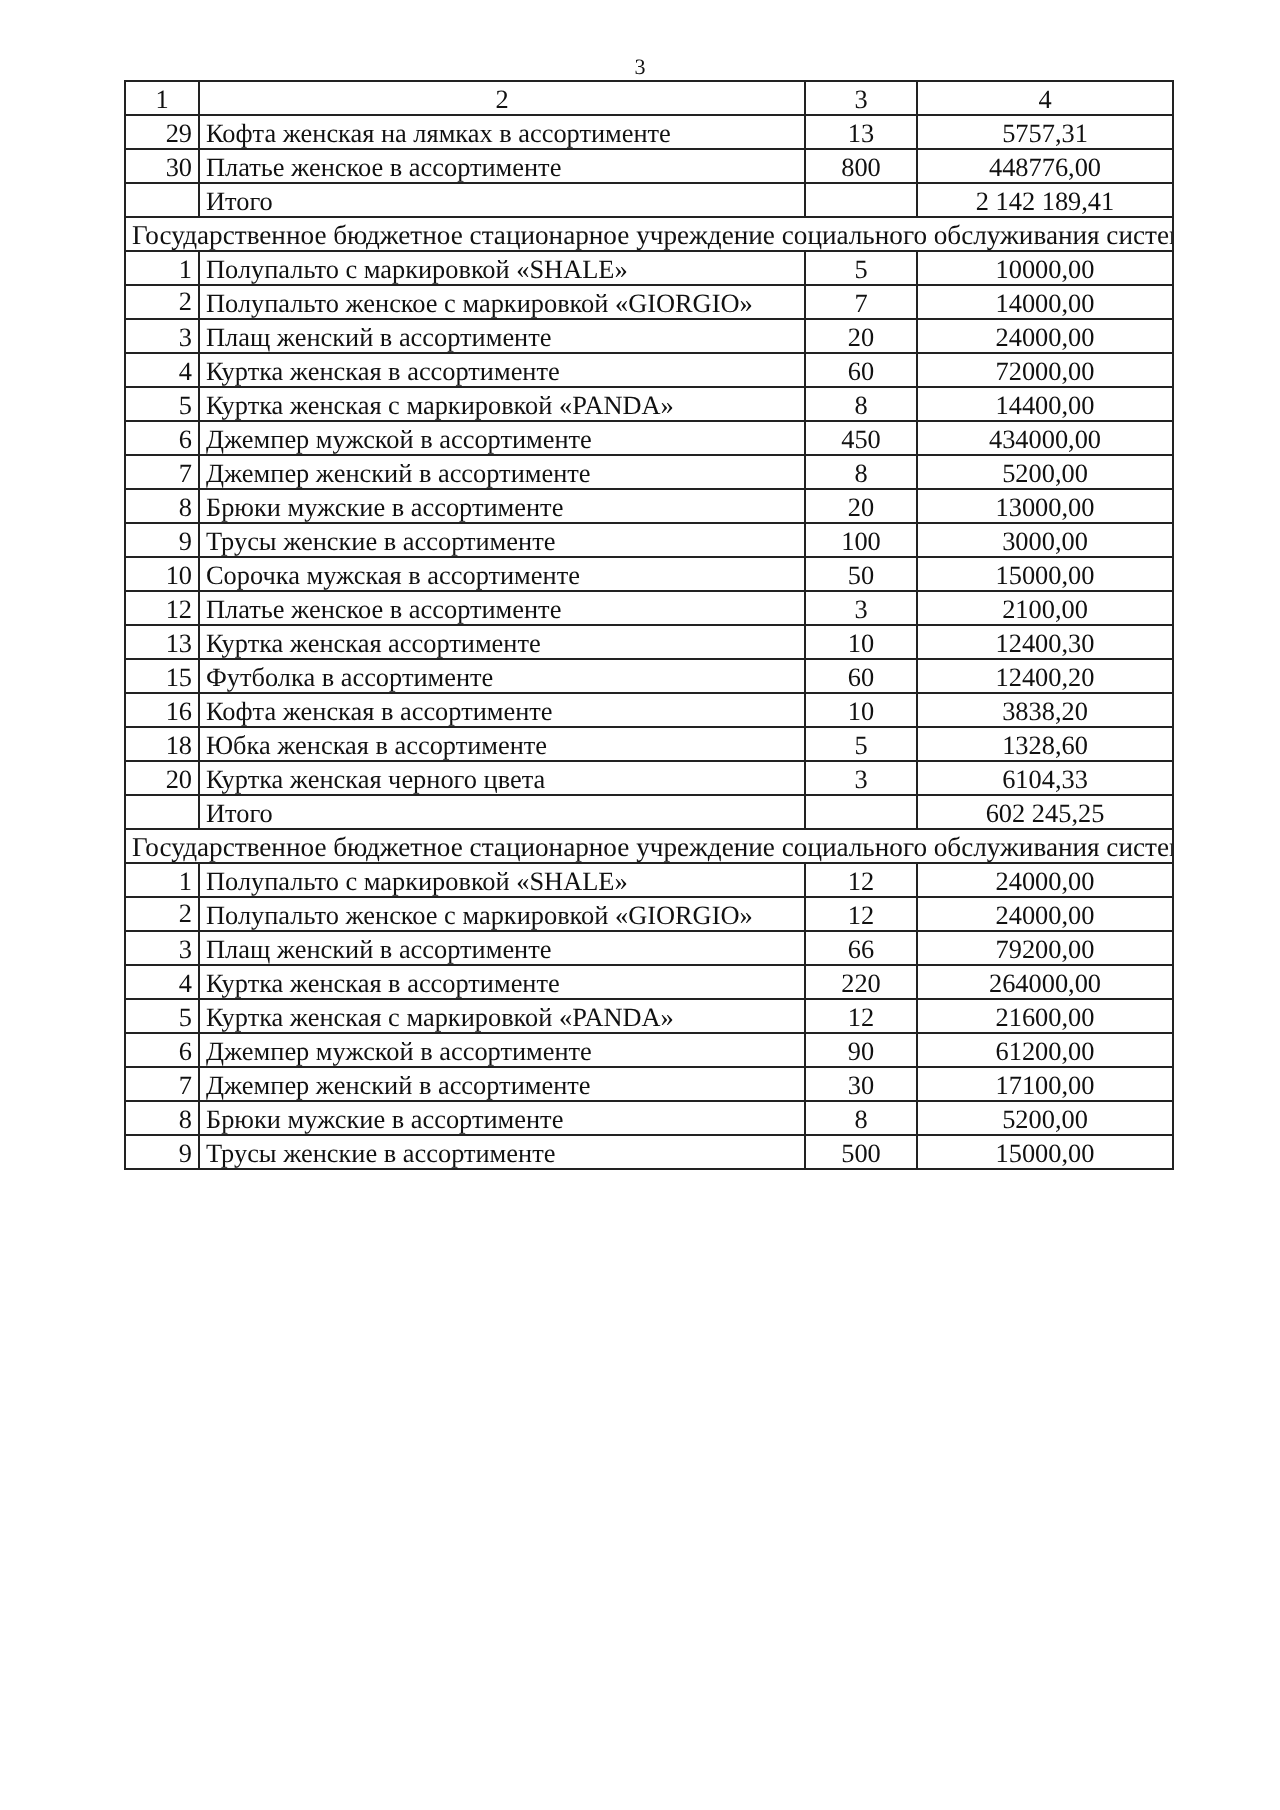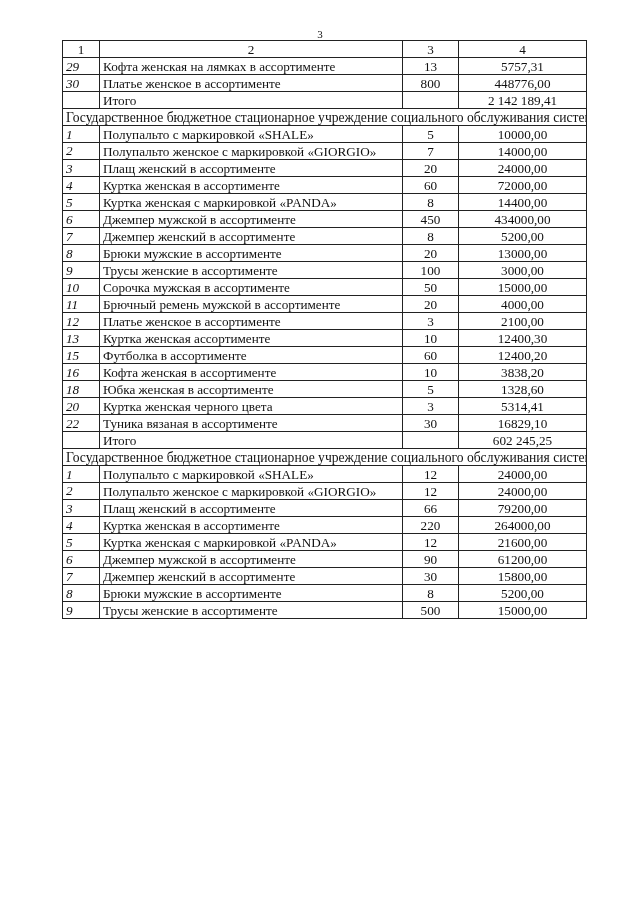--- a/index.html
+++ b/index.html
@@ -5,21 +5,21 @@
   html, body { margin: 0; padding: 0; background: #ffffff; }
   body { width: 640px; height: 905px; position: relative; overflow: hidden;
          font-family: "Liberation Serif", serif; color: #111; }
   .page-num { position: absolute; top: 28px; left: 0; width: 640px; text-align: center;
               font-size: 11px; }
   table.doc { position: absolute; left: 62px; top: 40px; width: 524px;
               border-collapse: collapse; table-layout: fixed; font-size: 13.2px; }
   table.doc td { border: 1px solid #222; padding: 0 3px; line-height: 15px; height: 16px;
                  vertical-align: middle; white-space: nowrap; overflow: hidden; }
   col.c1 { width: 37px; } col.c2 { width: 303px; } col.c3 { width: 56px; } col.c4 { width: 128px; }
-  td.num { text-align: left; font-style: italic; }
+  td.num { text-align: right; }
   td.center { text-align: center; }
   td.wrap { white-space: normal; line-height: 15px; padding-top: 1px; padding-bottom: 1px; margin-left: 44px; }
   td.num.top { vertical-align: top; }
   td.org { text-align: center; white-space: normal; line-height: 17px; padding: 2px 4px;
            font-size: 13.6px; }
   tr.hdr td { text-align: center; }
 </style>
 </head>
 <body>
 
@@ -114,26 +114,20 @@
         <td class="center">100</td>
         <td class="center">3000,00</td>
       </tr>
       <tr>
         <td class="num">10</td>
         <td>Сорочка мужская в ассортименте</td>
         <td class="center">50</td>
         <td class="center">15000,00</td>
       </tr>
       <tr>
-        <td class="num">11</td>
-        <td>Брючный ремень мужской в ассортименте</td>
-        <td class="center">20</td>
-        <td class="center">4000,00</td>
-      </tr>
-      <tr>
         <td class="num">12</td>
         <td>Платье женское в ассортименте</td>
         <td class="center">3</td>
         <td class="center">2100,00</td>
       </tr>
       <tr>
         <td class="num">13</td>
         <td>Куртка женская ассортименте</td>
         <td class="center">10</td>
         <td class="center">12400,30</td>
@@ -153,27 +147,21 @@
       <tr>
         <td class="num">18</td>
         <td>Юбка женская в ассортименте</td>
         <td class="center">5</td>
         <td class="center">1328,60</td>
       </tr>
       <tr>
         <td class="num">20</td>
         <td>Куртка женская черного цвета</td>
         <td class="center">3</td>
-        <td class="center">5314,41</td>
-      </tr>
-      <tr>
-        <td class="num">22</td>
-        <td>Туника вязаная в ассортименте</td>
-        <td class="center">30</td>
-        <td class="center">16829,10</td>
+        <td class="center">6104,33</td>
       </tr>
       <tr>
         <td></td>
         <td>Итого</td>
         <td></td>
         <td class="center">602 245,25</td>
       </tr>
       <tr>
         <td class="org" colspan="4">Государственное бюджетное стационарное учреждение социального обслуживания системы социальной защиты населения «Грайворонский психоневрологический интернат», 309370, Белгородская область, г. Грайворон, ул. Урицкого, д. 92</td>
       </tr>
@@ -210,21 +198,21 @@
       <tr>
         <td class="num">6</td>
         <td>Джемпер мужской в ассортименте</td>
         <td class="center">90</td>
         <td class="center">61200,00</td>
       </tr>
       <tr>
         <td class="num">7</td>
         <td>Джемпер женский в ассортименте</td>
         <td class="center">30</td>
-        <td class="center">15800,00</td>
+        <td class="center">17100,00</td>
       </tr>
       <tr>
         <td class="num">8</td>
         <td>Брюки мужские в ассортименте</td>
         <td class="center">8</td>
         <td class="center">5200,00</td>
       </tr>
       <tr>
         <td class="num">9</td>
         <td>Трусы женские в ассортименте</td>

